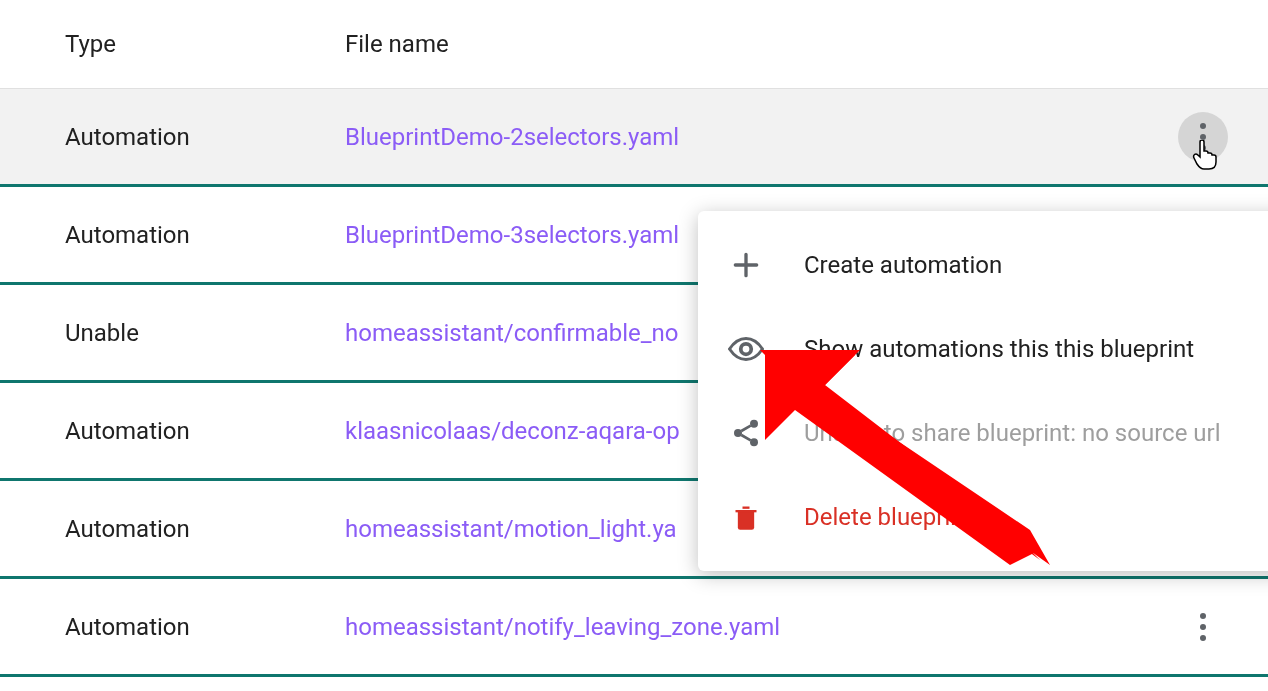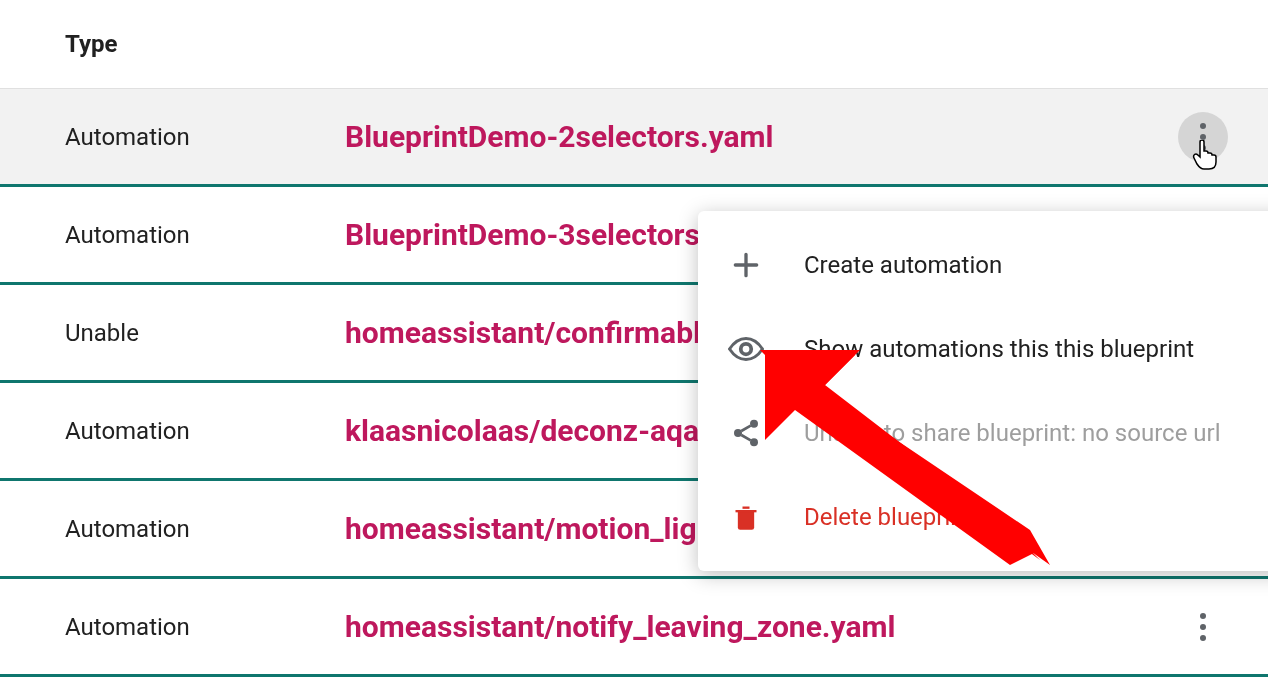--- a/index.html
+++ b/index.html
@@ -12,43 +12,42 @@
       position: relative;
     }
     .table { width: 100%; }
     .header-row {
       display: flex;
       padding: 30px 0 30px 65px;
       border-bottom: 1px solid #e0e0e0;
     }
     .header-cell {
       font-size: 24px;
-      font-weight: 700;
+      font-weight: 400;
       color: #212121;
     }
     .header-type { width: 280px; }
     .header-filename { flex: 1; }
     .data-row {
       display: flex;
       align-items: center;
       padding: 0 40px 0 65px;
       height: 98px;
       border-bottom: 3px solid #0f766e;
     }
     .data-row.highlighted { background: #f2f2f2; }
     .cell-type {
       width: 280px;
       font-size: 24px;
       color: #212121;
     }
     .cell-filename {
       flex: 1;
-      font-size: 30px;
-      color: #be185d;
-      font-weight: bold;
+      font-size: 24px;
+      color: #8b5cf6;
     }
     .more-button {
       width: 50px;
       height: 50px;
       border-radius: 50%;
       background: transparent;
       border: none;
       cursor: pointer;
       display: flex;
       align-items: center;
@@ -115,20 +114,21 @@
       z-index: 200;
       pointer-events: none;
     }
   </style>
 </head>
 <body>
 
 <div class="table">
   <div class="header-row">
     <div class="header-cell header-type">Type</div>
+    <div class="header-cell header-filename">File name</div>
   </div>
 
   <div class="data-row highlighted">
     <div class="cell-type">Automation</div>
     <div class="cell-filename">BlueprintDemo-2selectors.yaml</div>
     <button class="more-button active">
       <span class="dots">
         <span class="dot"></span>
           <span class="dot"></span>
           <span class="dot"></span>

